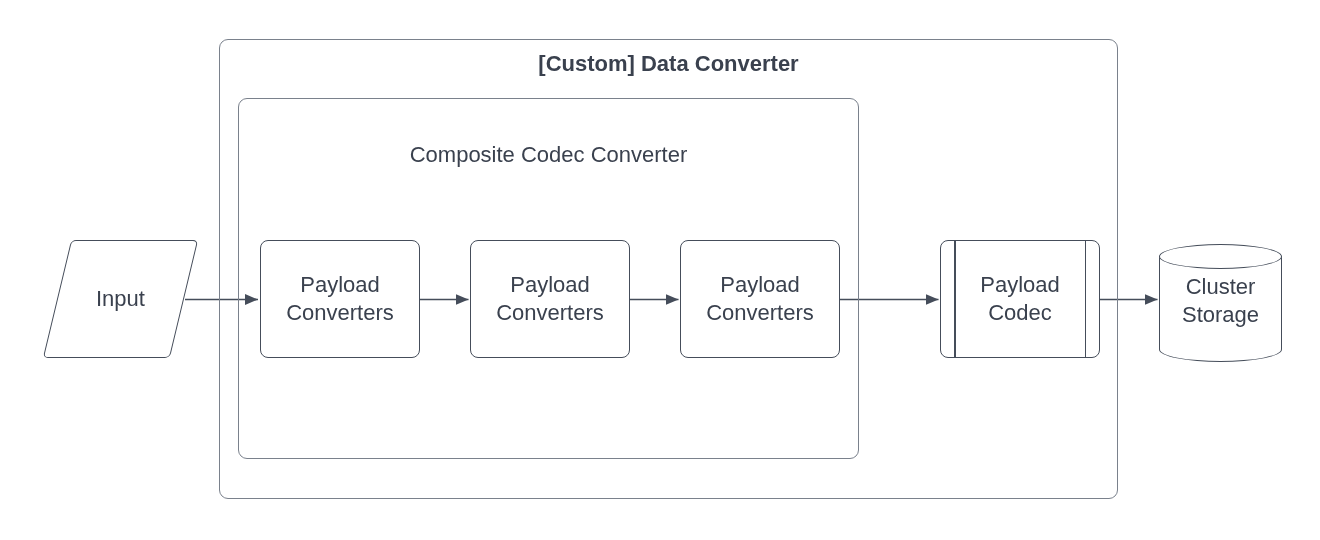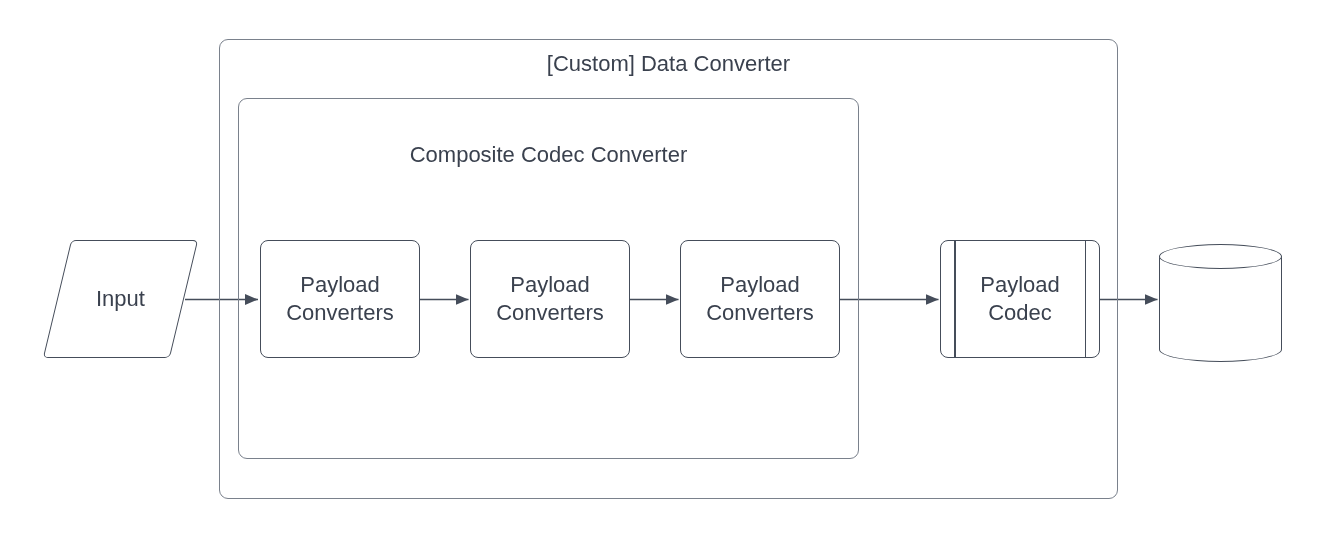--- a/index.html
+++ b/index.html
@@ -20,21 +20,21 @@
   
   .container{
     position:absolute;
     border:1px solid #7a818c;
     border-radius:9px;
     background:transparent;
   }
   .container.outer{left:219px;top:39px;width:899px;height:460px;}
   .container.composite{left:238px;top:98px;width:621px;height:361px;}
   .container-title{text-align:center;width:100%;}
-  .container.outer > .container-title{padding-top:10px;}
+  .container.outer > .container-title{padding-top:10px;font-weight:bold;}
   .container.composite > .container-title{padding-top:42px;}
 
   
   .shape{
     position:absolute;
     display:flex;align-items:center;justify-content:center;
     text-align:center;white-space:pre-line;
     background:#ffffff;
     border:1.5px solid #454d5a;
   }
@@ -114,14 +114,18 @@
   <div class="shape box codec">
     <span class="codec-line left"></span>
     <span class="codec-line right"></span>
     <span>Payload
 Codec</span>
   </div>
 
   <div class="cyl-bottom"></div>
   <div class="cyl-body"></div>
   <div class="cyl-top"></div>
+  <div class="cyl-label">
+    <span>Cluster
+Storage</span>
+  </div>
 
 </div>
 
 </body></html>

